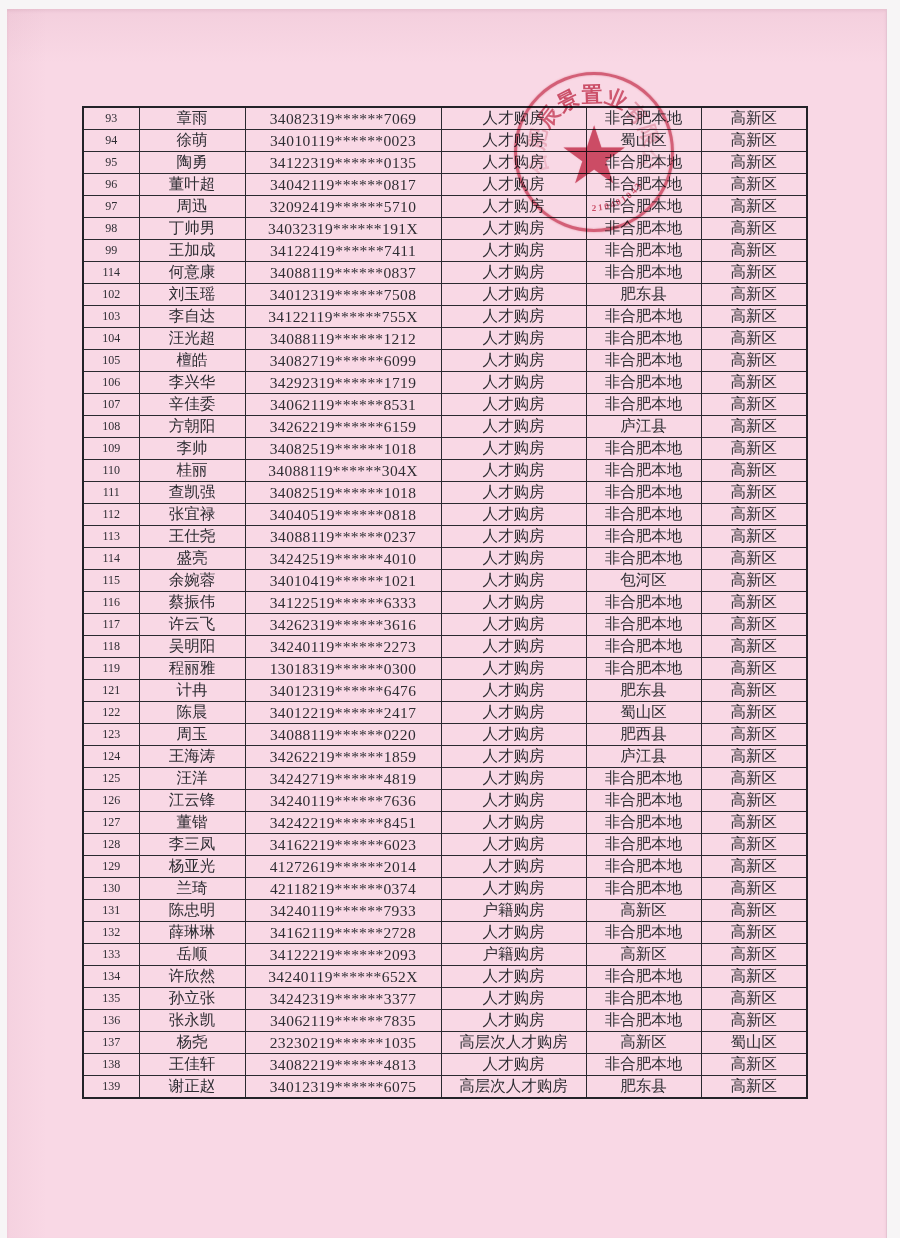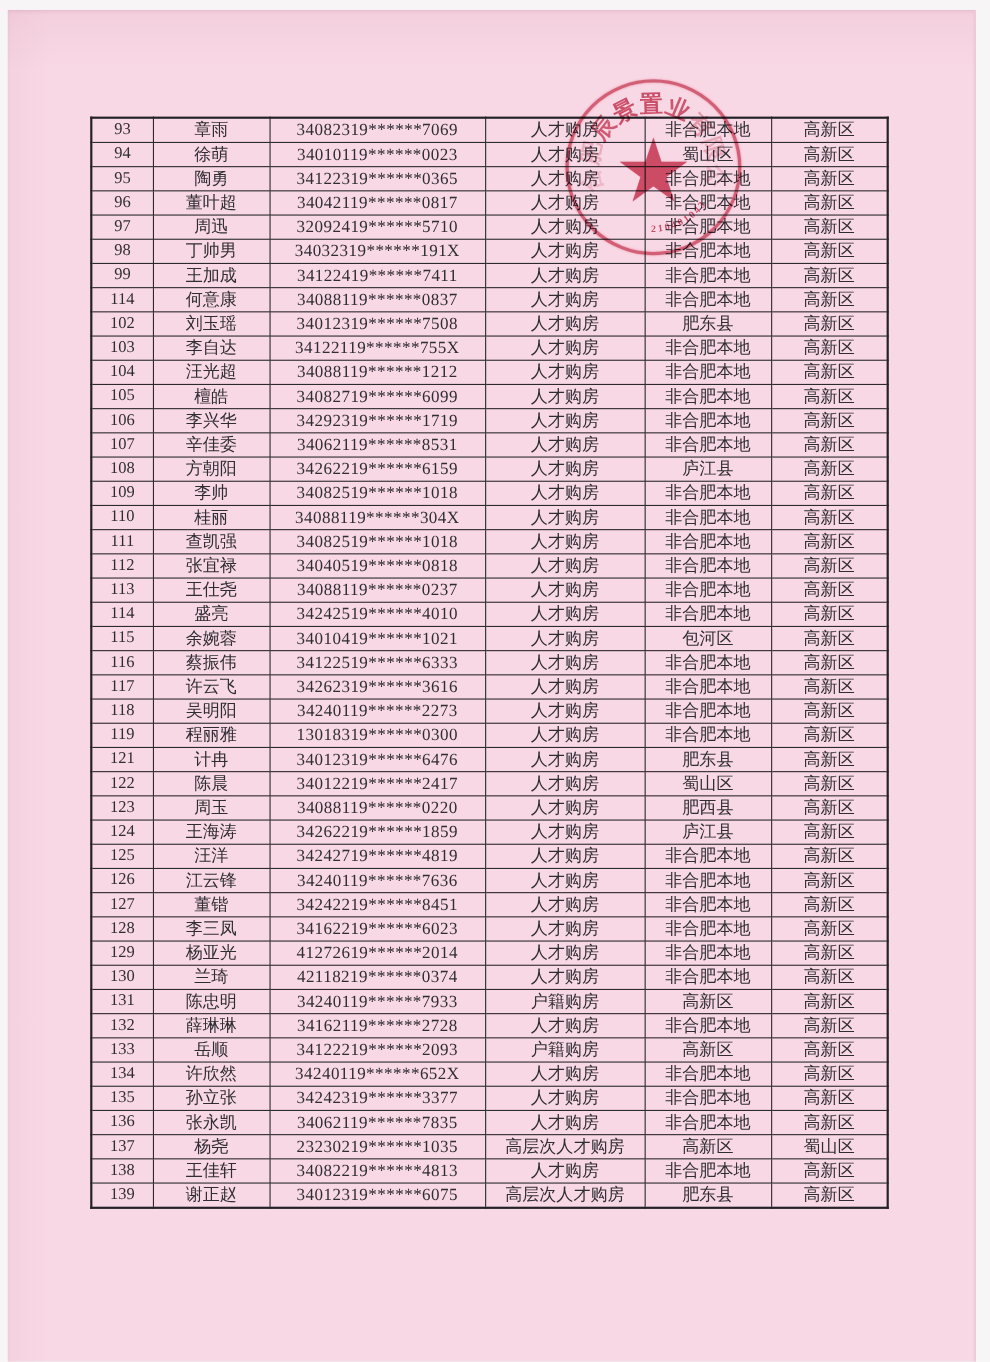--- a/index.html
+++ b/index.html
@@ -23,21 +23,21 @@
     position:absolute;left:75px;top:97px;   
     width:724px;border-collapse:collapse;table-layout:fixed;
   }
   .doc-table td{
     border:1.6px solid #2b2a30;
     height:19.8px;padding:0;
     text-align:center;vertical-align:middle;
     font-size:15.5px;color:#2e2d33;
     white-space:nowrap;overflow:hidden;
   }
-  .doc-table td.c-no{font-size:15px;}
+  .doc-table td.c-no{font-size:12px;}
   .doc-table td.c-id{letter-spacing:0.4px;}
   .doc-table{border:2px solid #232228;}
   
   .stamp{
     position:absolute;left:507px;top:63px;width:160px;height:160px; 
     mix-blend-mode:multiply;pointer-events:none;
   }
   .stamp .ring{
     position:absolute;inset:0;border-radius:50%;
     border:3px solid rgba(201,57,84,0.72);
@@ -91,21 +91,21 @@
             <td class="c-no">94</td>
             <td class="c-name">徐萌</td>
             <td class="c-id">34010119******0023</td>
             <td class="c-type">人才购房</td>
             <td class="c-hukou">蜀山区</td>
             <td class="c-district">高新区</td>
           </tr>
           <tr>
             <td class="c-no">95</td>
             <td class="c-name">陶勇</td>
-            <td class="c-id">34122319******0365</td>
+            <td class="c-id">34122319******0135</td>
             <td class="c-type">人才购房</td>
             <td class="c-hukou">非合肥本地</td>
             <td class="c-district">高新区</td>
           </tr>
           <tr>
             <td class="c-no">96</td>
             <td class="c-name">董叶超</td>
             <td class="c-id">34042119******0817</td>
             <td class="c-type">人才购房</td>
             <td class="c-hukou">非合肥本地</td>

